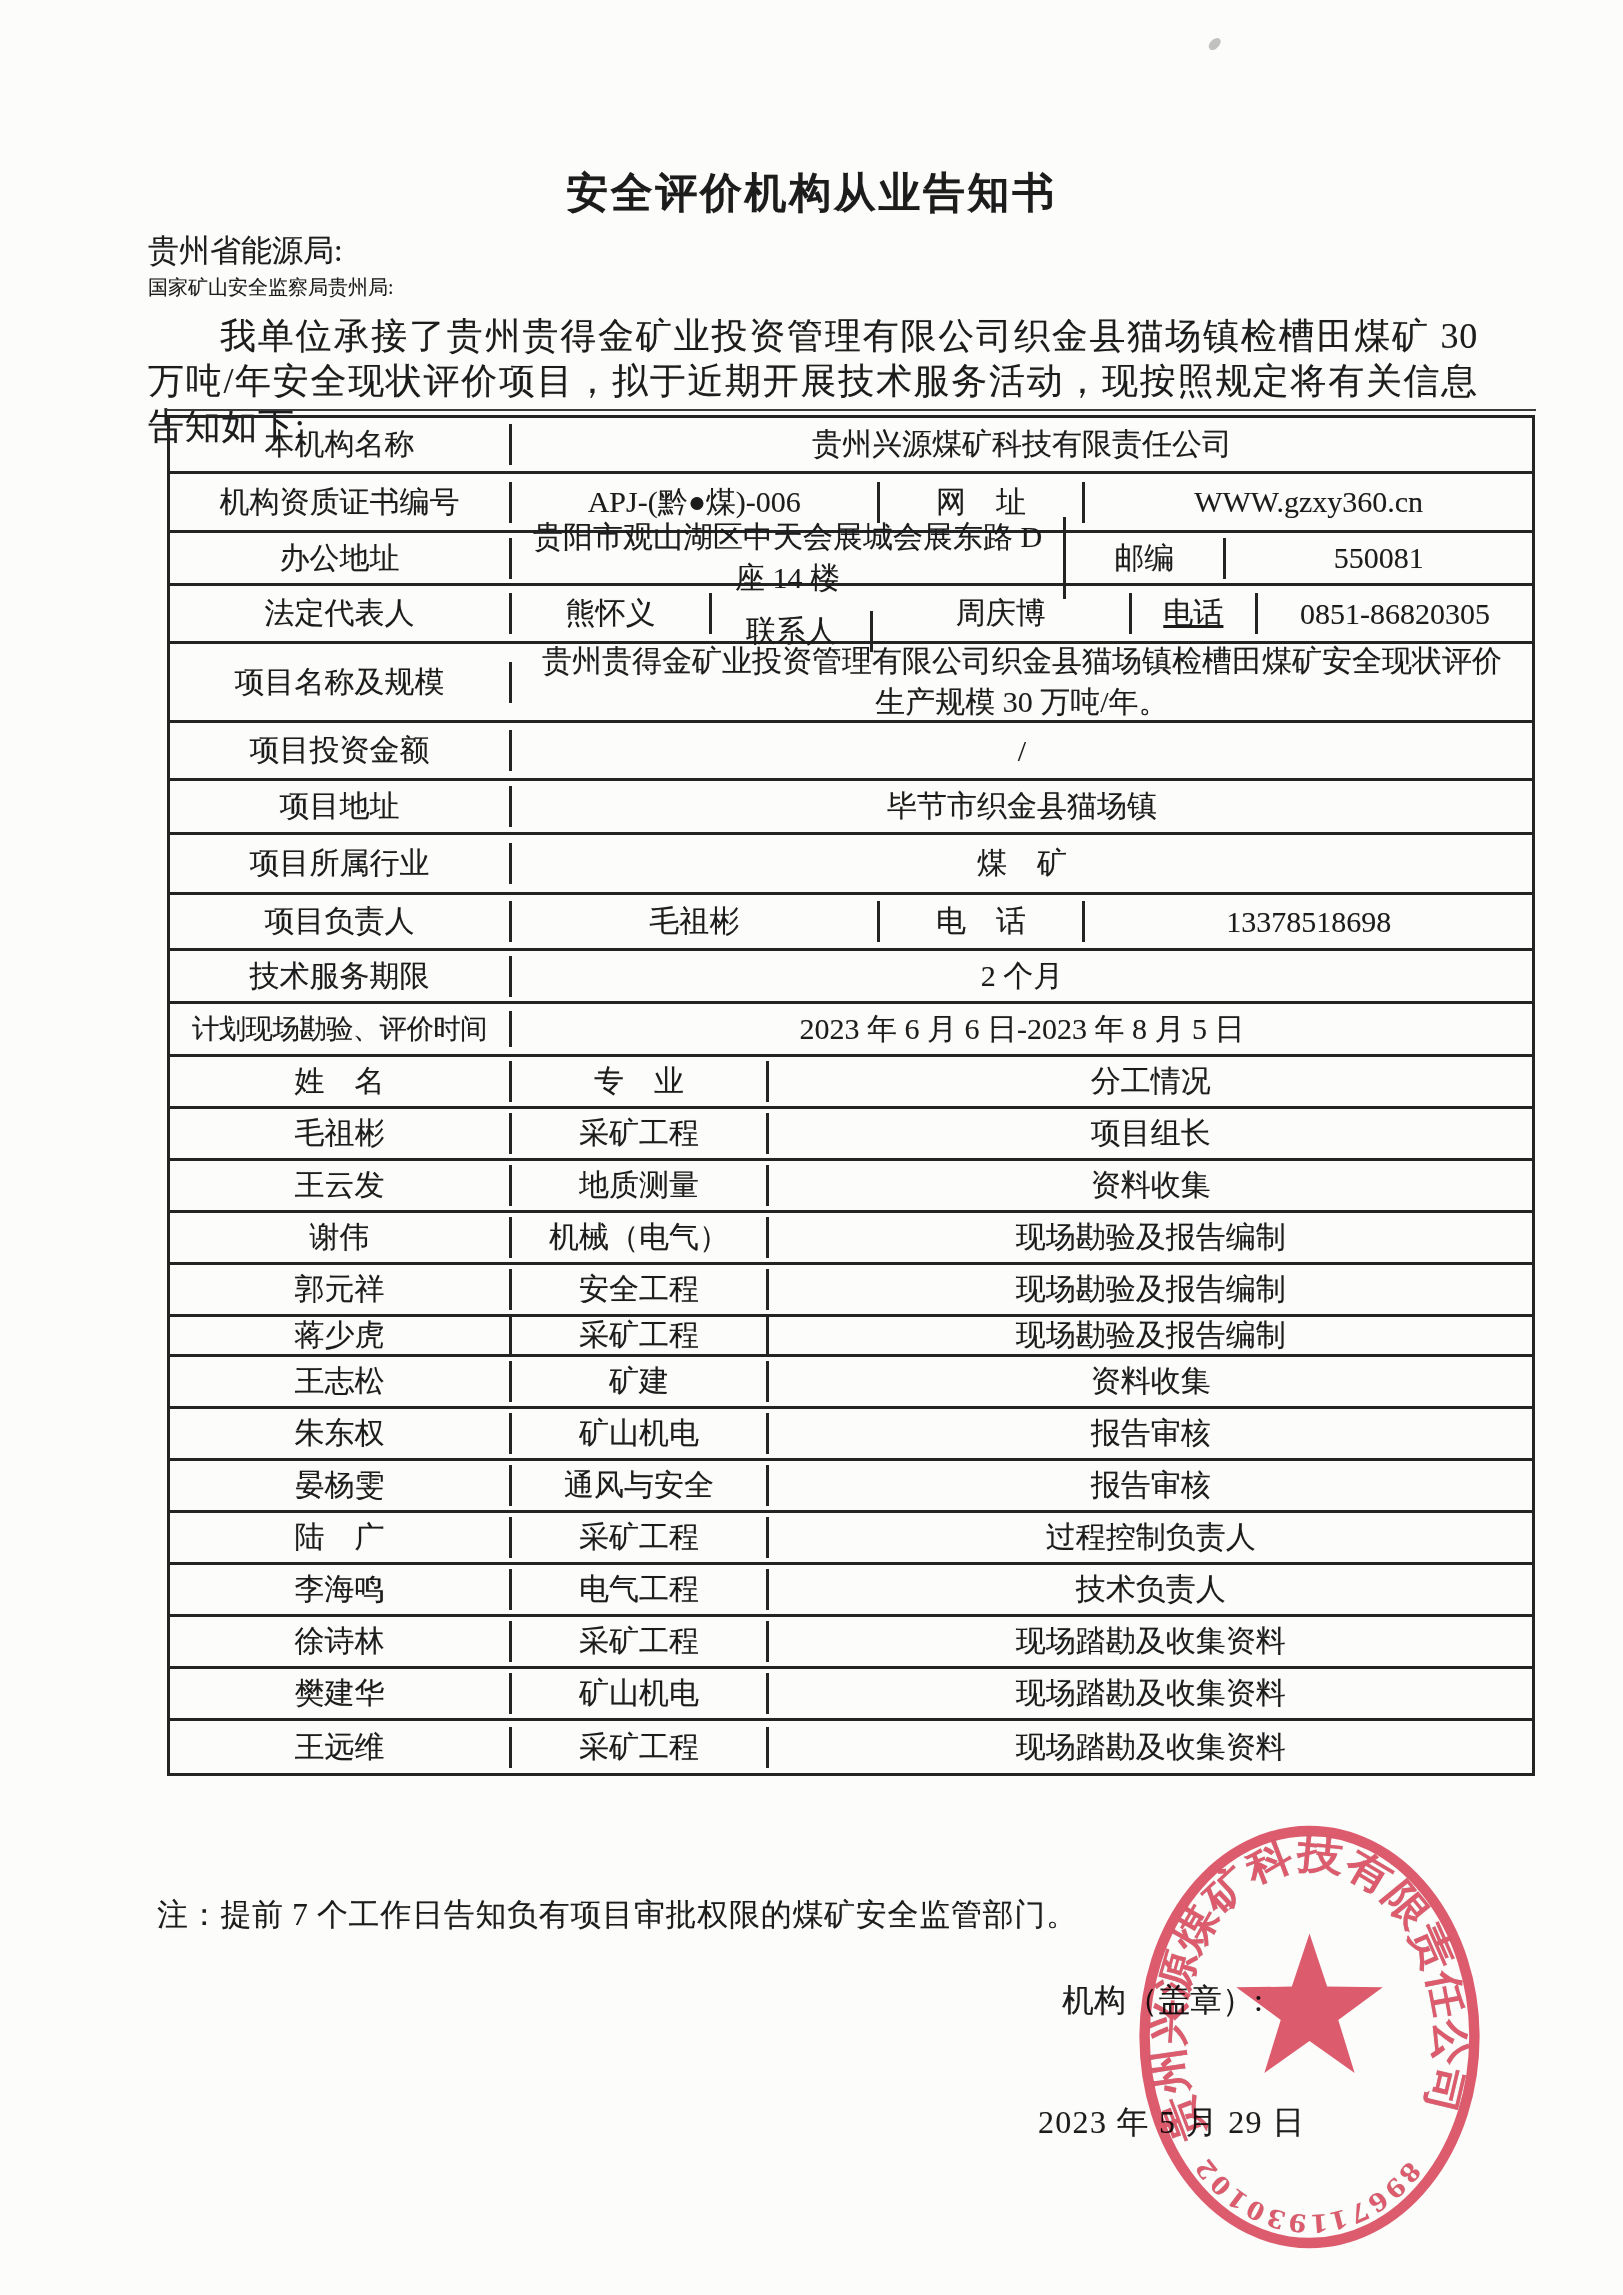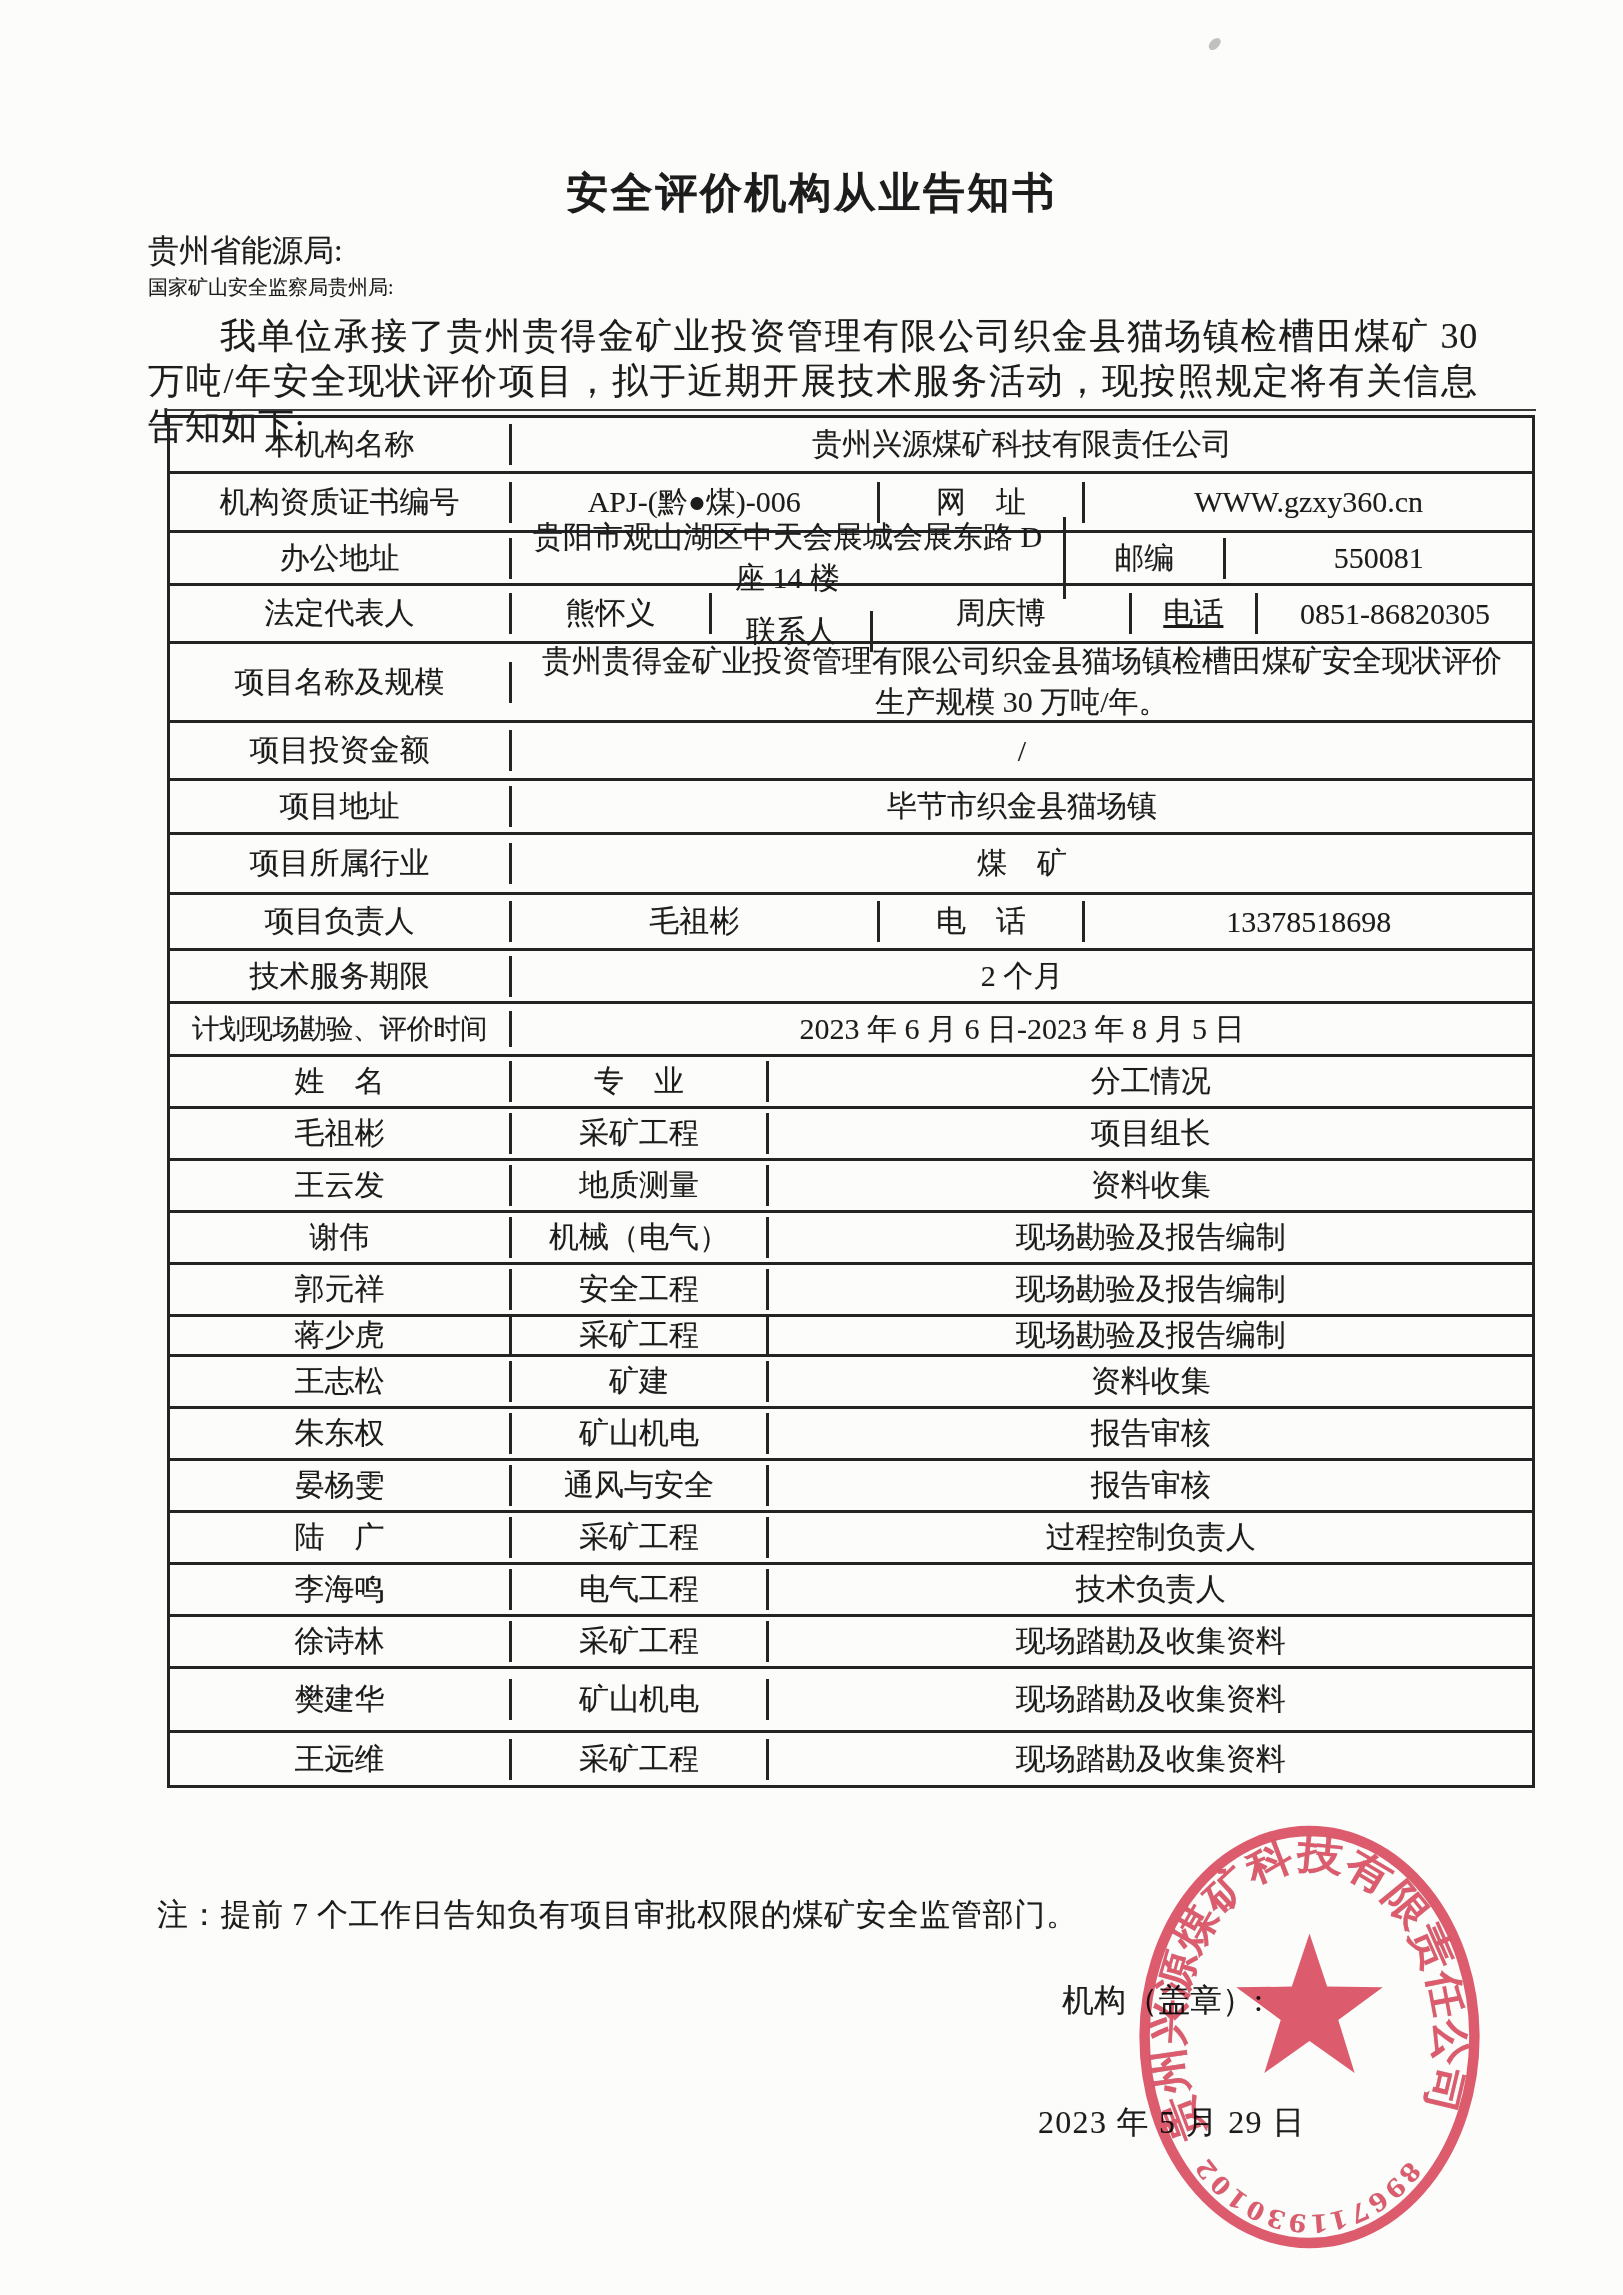--- a/index.html
+++ b/index.html
@@ -212,21 +212,21 @@
     <div class="cell w189">电气工程</div>
     <div class="cell c-rest">技术负责人</div>
   </div>
 
   <div class="row" style="height:52px">
     <div class="cell c-label">徐诗林</div>
     <div class="cell w189">采矿工程</div>
     <div class="cell c-rest">现场踏勘及收集资料</div>
   </div>
 
-  <div class="row" style="height:64px">
+  <div class="row" style="height:52px">
     <div class="cell c-label">樊建华</div>
     <div class="cell w189">矿山机电</div>
     <div class="cell c-rest">现场踏勘及收集资料</div>
   </div>
 
   <div class="row" style="height:52px">
     <div class="cell c-label">王远维</div>
     <div class="cell w189">采矿工程</div>
     <div class="cell c-rest">现场踏勘及收集资料</div>
   </div>

